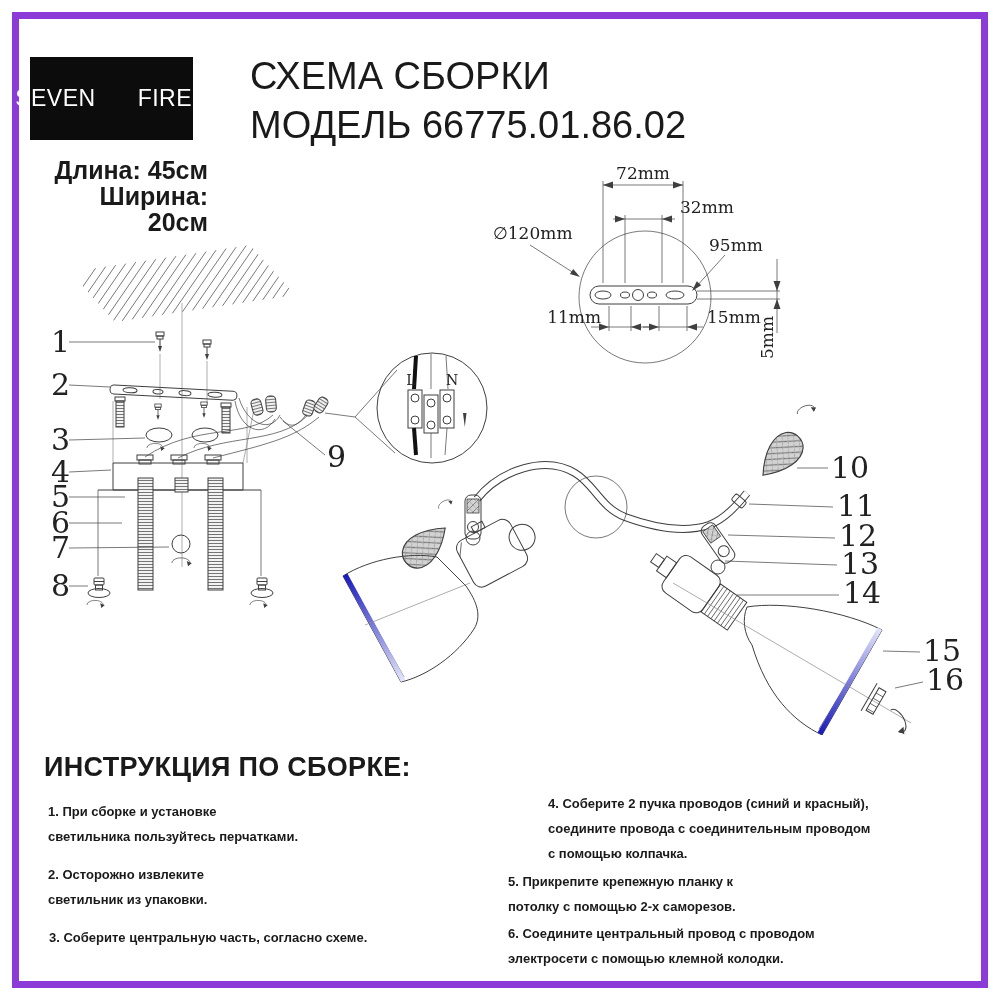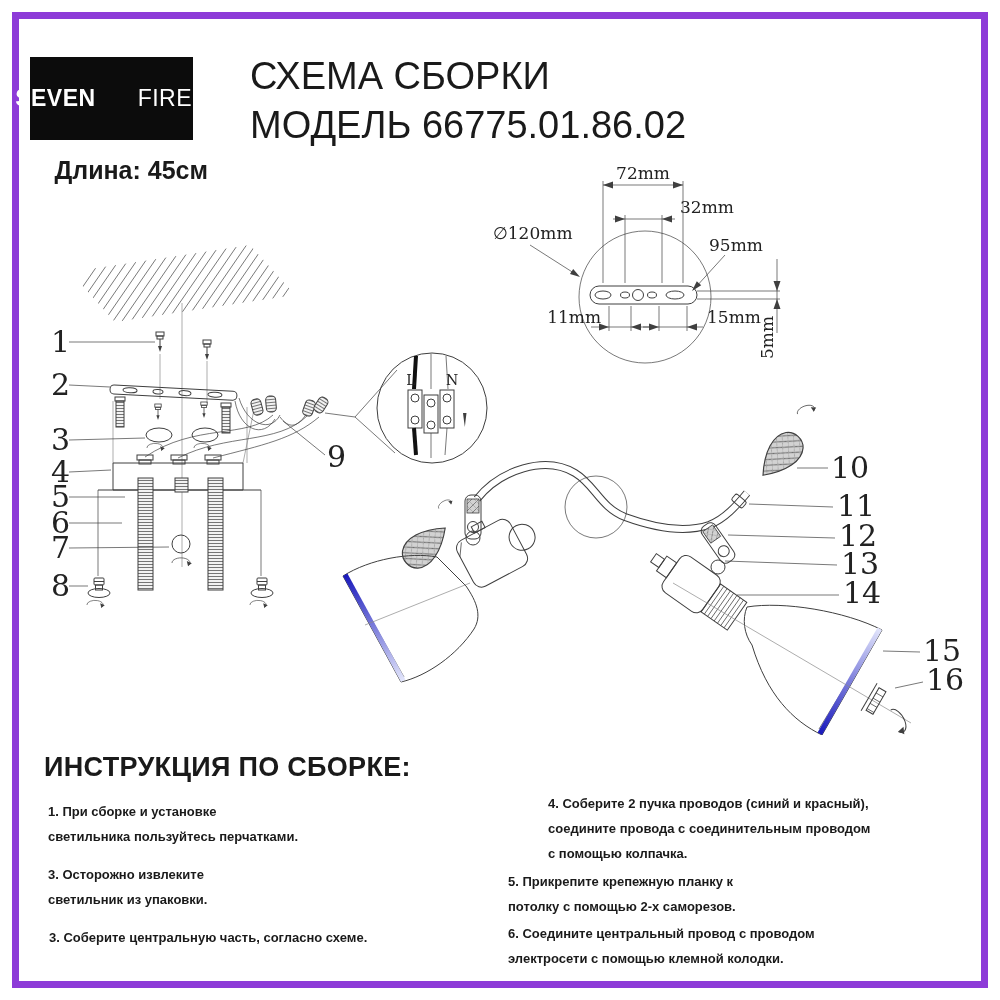--- a/index.html
+++ b/index.html
@@ -5,21 +5,21 @@
   :root{
     --purple:#8d3bd8; --ink:#1a1a1a; --line:#3f3f3f;
     --blue-dark:#1919bc; --blue-light:#e2e5fb; --logo-bg:#0c0c0c;
   }
   html,body{margin:0;padding:0;}
   body{width:1000px;height:1000px;background:#ffffff;position:relative;
        font-family:"Liberation Sans",sans-serif;color:var(--ink);overflow:hidden;}
   .frame{position:absolute;inset:12px;border:7px solid var(--purple);pointer-events:none;}
   .logo{position:absolute;left:30px;top:57px;width:163px;height:83px;background:var(--logo-bg);
         display:flex;align-items:center;justify-content:center;color:#fff;font-size:23px;letter-spacing:.5px;}
-  .logo .b{font-weight:700;}
+  .logo .b{font-weight:400;}
   .logo .r{font-weight:400;margin-left:42px;}
   .title{position:absolute;left:250px;top:52px;font-size:38px;font-weight:400;line-height:49px;white-space:pre-line;}
   .specs{position:absolute;left:40px;top:157px;width:168px;text-align:right;
          font-size:25px;font-weight:600;line-height:26px;}
   .specs div{margin-bottom:0px;}
   .instr-head{position:absolute;left:44px;top:734px;font-size:27px;font-weight:700;letter-spacing:.3px;margin-top:18px;}
   .instr{position:absolute;font-size:13px;font-weight:600;line-height:25px;white-space:pre-line;}
   .i1{left:48px;top:786px;width:440px;}
   .i2{left:48px;top:849px;width:440px;}
   .i3{left:49px;top:912px;width:460px;}
@@ -44,20 +44,21 @@
 <div class="logo">
   <span class="b">SEVEN</span>
     <span class="r">FIRES</span>
 </div>
 
 <div class="title">СХЕМА СБОРКИ
 МОДЕЛЬ 66775.01.86.02</div>
 
 <div class="specs">
   <div>Длина: 45см</div>
+  <div>Ширина: 20см</div>
 </div>
 
 <svg width="950" height="580" viewBox="0 0 950 580" style="position:absolute;left:25px;top:155px;">
   <defs>
     <clipPath id="ceilClip">
         <polygon points="45,117 225,90 270,140 90,167"></polygon>
       </clipPath>
     <pattern id="rod" width="6" height="3" patternUnits="userSpaceOnUse">
       <rect width="6" height="3" fill="#f2f2f2"></rect>
         <line x1="0" y1="1.5" x2="6" y2="1.5" stroke="#555" stroke-width="0.8"></line>
@@ -397,21 +398,21 @@
   <text class="num" x="814" y="391">12</text>
   <text class="num" x="816" y="419">13</text>
   <text class="num" x="818" y="448">14</text>
   <text class="num" x="898" y="506">15</text>
   <text class="num" x="901" y="535">16</text>
 </svg>
 
 <div class="instr-head">ИНСТРУКЦИЯ ПО СБОРКЕ:</div>
 <p class="instr i1">1. При сборке и установке
 светильника пользуйтесь перчатками.</p>
-<p class="instr i2">3. Осторожно извлеките
+<p class="instr i2">2. Осторожно извлеките
 светильник из упаковки.</p>
 <p class="instr i3">3. Соберите центральную часть, согласно схеме.</p>
 <p class="instr i4">4. Соберите 2 пучка проводов (синий и красный),
 соедините провода с соединительным проводом
 с помощью колпачка.</p>
 <p class="instr i5">5. Прикрепите крепежную планку к
 потолку с помощью 2-х саморезов.</p>
 <p class="instr i6">6. Соедините центральный провод с проводом
 электросети с помощью клемной колодки.</p>
 

